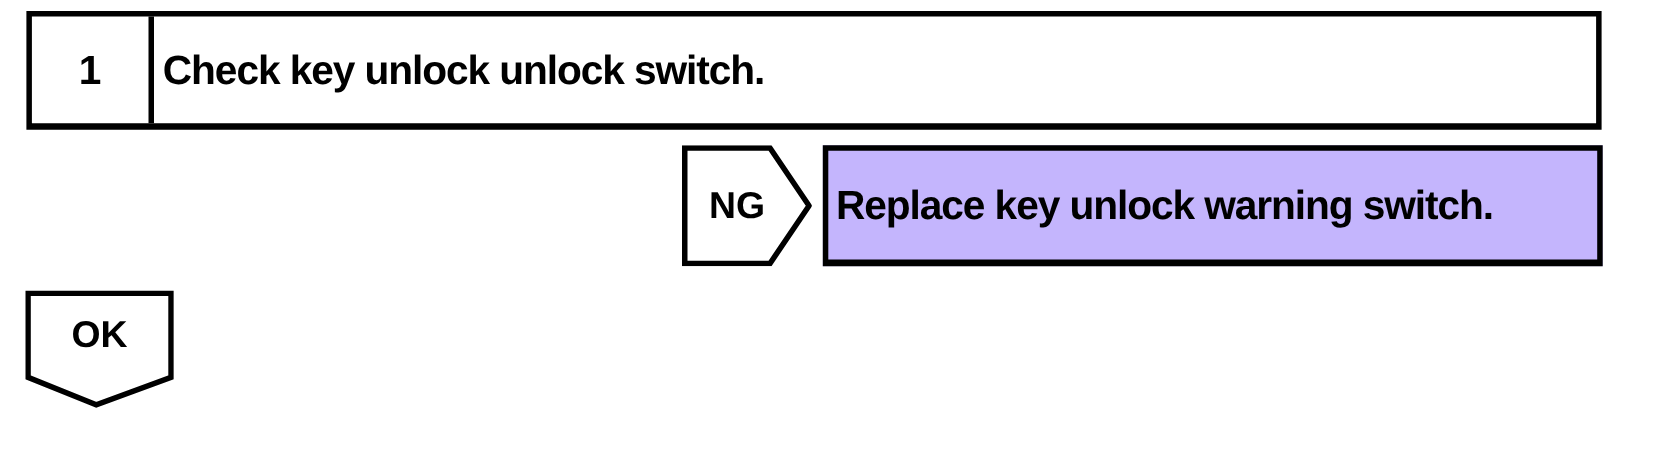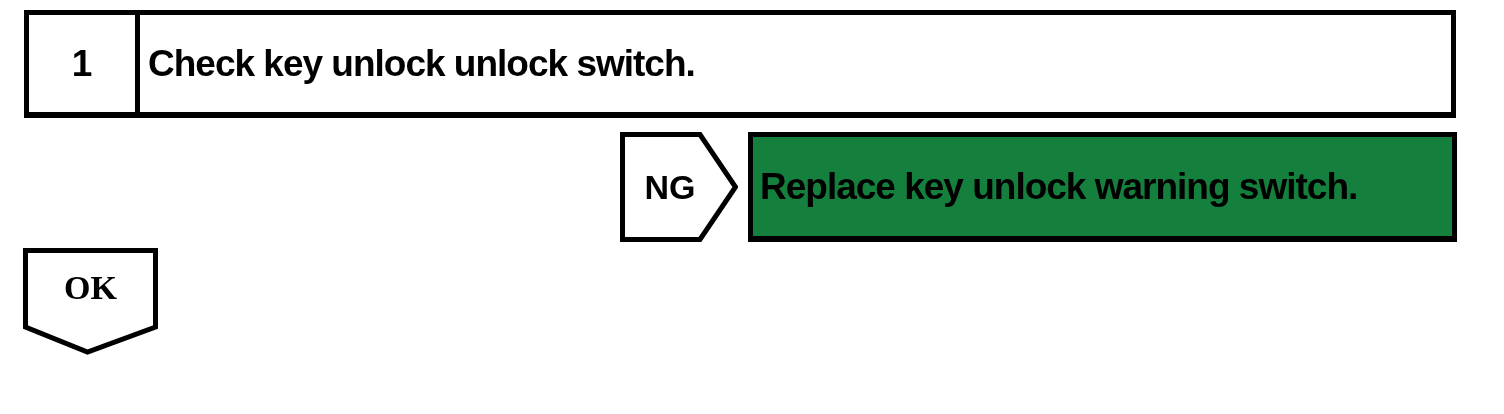--- a/index.html
+++ b/index.html
@@ -82,32 +82,31 @@
     width: 709px;
     height: 110px;
     border: 5px solid #000000;
     border-bottom-width: 6px;
     box-sizing: border-box;
     display: flex;
     align-items: center;
     padding-left: 7px;
     font-size: 37px;
     letter-spacing: -1px;
-    background: #15803d;
+    background: #c4b5fd;
     white-space: nowrap;
     overflow: hidden;
   }
   
   .ok-connector {
     position: absolute;
     left: 23px;
-    top: 248px;
+    top: 264px;
     width: 112px;
     height: 107px;
-    font-family: Liberation Serif, serif;
   }
   .ok-label {
     position: absolute;
     left: 0;
     top: 0;
     width: 135px;
     height: 80px;
     display: flex;
     align-items: center;
     justify-content: center;

